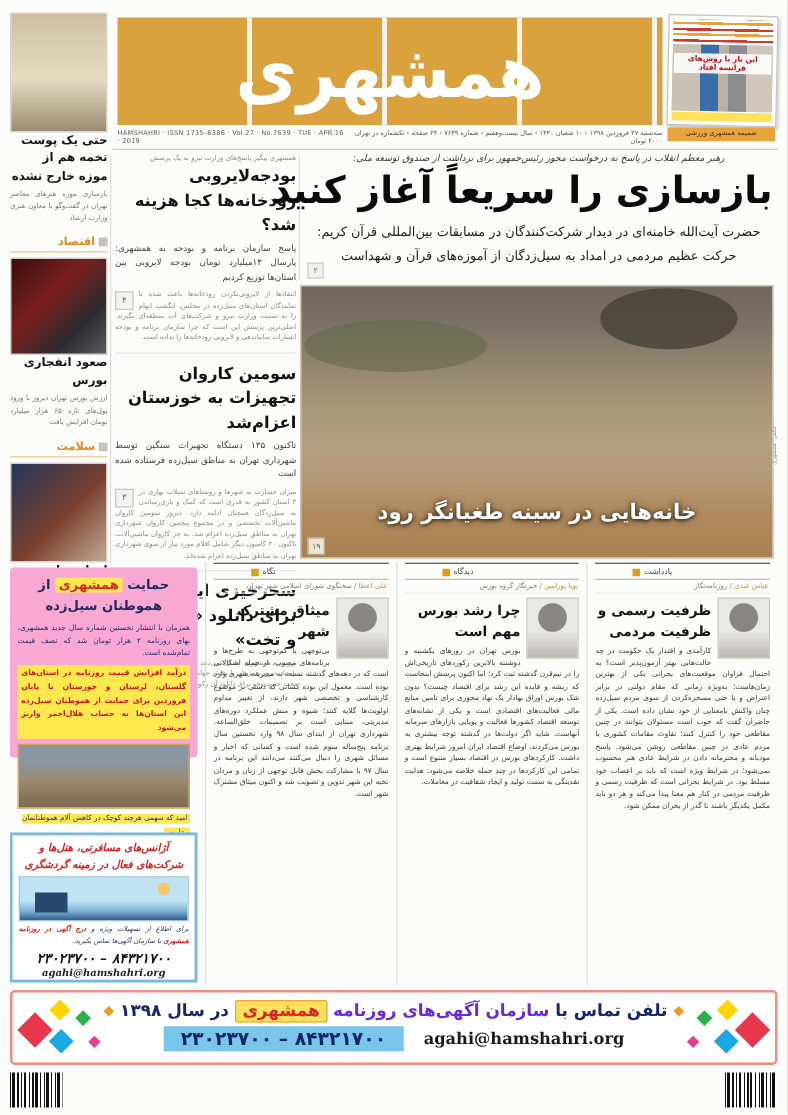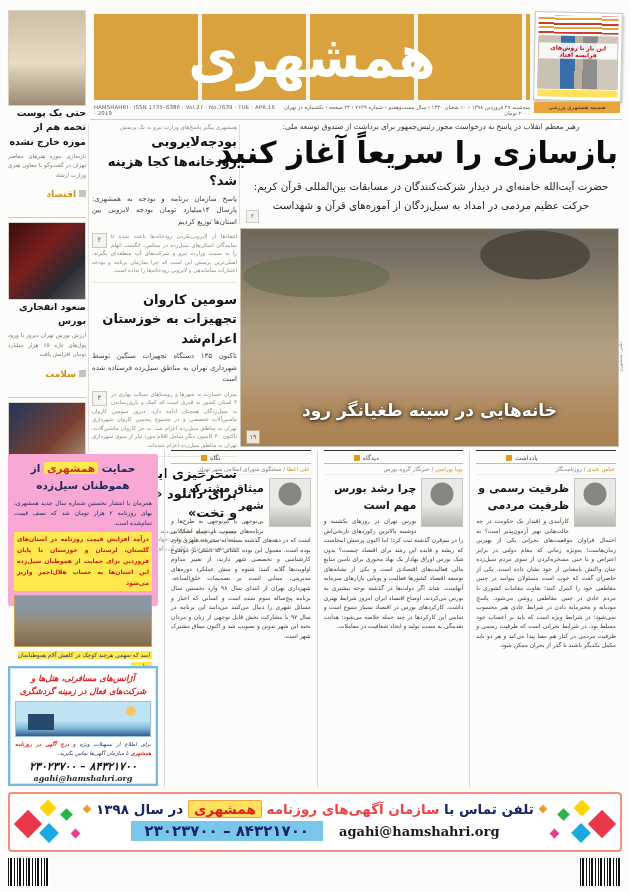--- a/index.html
+++ b/index.html
@@ -32,39 +32,39 @@
   .inset-cap{left:534px;top:102px;width:86px;height:11px;background:#e9a43e;font-size:5.5px;color:#40300a;
              text-align:center;line-height:11px;direction:rtl;}
 
   
   .sidebar{left:8px;top:10px;width:78px;direction:rtl;}
   .sb-photo1{height:94px;background:linear-gradient(180deg,#cdbfa4,#e6dcc2 55%,#9a8c74);}
   .sb-photo2{height:76px;background:linear-gradient(135deg,#3a0d0d,#7a1f1f 40%,#2a2a2e 72%,#5c5c60);}
   .sb-photo3{height:78px;background:linear-gradient(135deg,#23365c,#7a4030 55%,#b9a08a 95%);}
   .sb-h{font-size:9.5px;font-weight:bold;color:#161616;line-height:1.5;margin-top:0;text-align:right;}
   .sb-lead{font-size:5.7px;color:#7c7a76;line-height:1.65;margin-top:3px;text-align:justify;}
-  .sb-sec{display:flex;align-items:center;gap:3px;margin-top:9px;border-bottom:1px solid #e5c690;padding-bottom:18px;margin-bottom:4px;}
+  .sb-sec{display:flex;align-items:center;gap:3px;margin-top:9px;border-bottom:1px solid #e5c690;padding-bottom:2px;margin-bottom:4px;}
   .sb-sec .sq{width:7px;height:7px;background:#c9c4bb;}
   .sb-sec .w{font-size:9px;font-weight:bold;color:#d98c1a;}
   .vr1{left:88px;top:124px;width:1px;height:328px;background:#ddd;}
   .vr2{left:239px;top:124px;width:1px;height:100px;background:#ddd;}
 
   
   .newscol{left:92px;top:124px;width:145px;direction:rtl;}
   .nc-kicker{font-size:5.6px;color:#8b8b88;text-align:right;}
   .nc-h{font-size:13px;font-weight:bold;color:#121212;line-height:1.5;margin-top:2px;text-align:right;}
   .nc-lead{font-size:7px;color:#3f3f3d;line-height:1.65;margin-top:3px;text-align:justify;}
   .nc-body{font-size:5.5px;color:#8d8b87;line-height:1.55;margin-top:4px;text-align:justify;}
   .badge{float:left;width:13px;height:13px;border:1px solid #c9c7c2;background:#f4f3f0;color:#6b6b68;
          font-size:7px;text-align:center;line-height:13px;margin:1px 4px 1px 0;}
   .nc-hr{border:0;border-top:1px solid #e4e4e0;margin:7px 0;}
 
   
   .lead{left:244px;top:122px;width:374px;text-align:center;direction:rtl;}
-  .lead-kicker{font-size:7.4px;color:#333;}
+  .lead-kicker{font-size:7.4px;color:#333;font-style:italic;}
   .lead-h{font-size:30px;font-weight:900;color:#0b0b0b;line-height:1.35;white-space:nowrap;margin-top:2px;}
   .lead-sub{font-size:10.3px;color:#1e1e1e;line-height:1.85;margin-top:3px;}
   .lead-badge{position:absolute;left:2px;top:88px;width:11px;height:11px;border:1px solid #ccc;background:#f2f1ee;
               font-size:6.5px;line-height:11px;color:#777;}
 
   
   .mainphoto{left:240px;top:228px;width:377px;height:217px;border:1px solid #c9c2b2;
      background:
        radial-gradient(ellipse 90px 40px at 78% 12%,rgba(70,64,54,.8) 0 60%,transparent 62%),
        radial-gradient(ellipse 120px 34px at 20% 22%,rgba(96,104,72,.55) 0 60%,transparent 62%),
@@ -114,21 +114,21 @@
   .tv-img .sun{position:absolute;right:14px;top:4px;width:10px;height:10px;border-radius:50%;background:#f6c66a;}
   .tv-body{font-size:5.4px;color:#1c2b59;text-align:justify;line-height:1.65;margin:2px 2px 0;}
   .tv-body .red{color:#e01f1f;font-weight:bold;}
   .tv-phones{font-size:11px;font-weight:bold;color:#101018;text-align:center;direction:ltr;margin-top:2px;}
   .tv-email{font-size:8px;font-weight:bold;font-family:"DejaVu Serif",serif;text-align:center;color:#222;direction:ltr;}
 
   
   .banner{left:8px;top:792px;width:614px;height:60px;box-sizing:border-box;background:#fff;
           border:2px solid #ee8f80;border-radius:4px;overflow:hidden;}
   .bn-title{text-align:center;font-size:13.5px;font-weight:bold;color:#17256b;margin-top:7px;direction:rtl;}
-  .bn-red{color:#ef4444;}
+  .bn-red{color:#6d28d9;}
   .bn-brand{color:#e01f1f;background:#ffe15c;padding:0 5px;border-radius:2px;border:1px solid #f0a43e;}
   .bn-row{display:flex;justify-content:center;align-items:center;gap:16px;margin-top:4px;direction:ltr;}
   .bn-phone{background:#79c6ea;color:#13246a;font-weight:bold;font-size:15px;padding:1px 14px;direction:ltr;}
   .bn-email{font-family:"DejaVu Serif",serif;font-weight:bold;font-size:13px;color:#1b1b1b;}
   .dm-wrap{position:absolute;top:0;bottom:0;width:92px;}
   .dm-wrap.left{left:2px;}
   .dm-wrap.right{right:2px;transform:scaleX(-1);}
   .dm{position:absolute;transform:rotate(45deg);}
   .dm:nth-child(1){width:20px;height:20px;background:#e8374a;left:6px;top:20px;}
   .dm:nth-child(2){width:12px;height:12px;background:#ffd400;left:30px;top:8px;}

